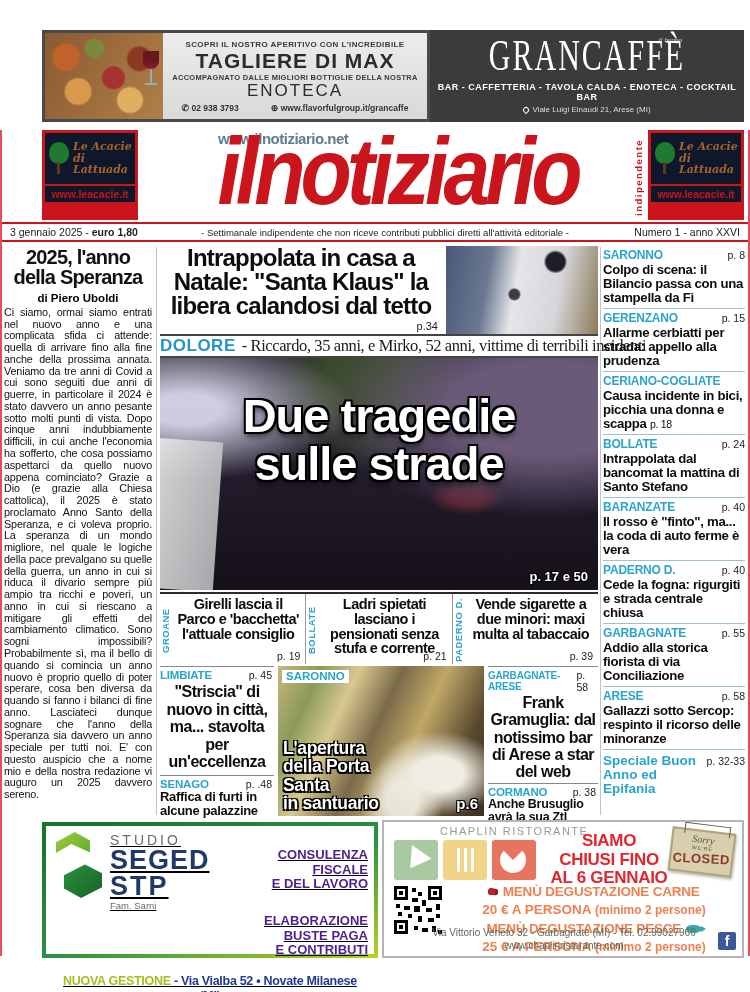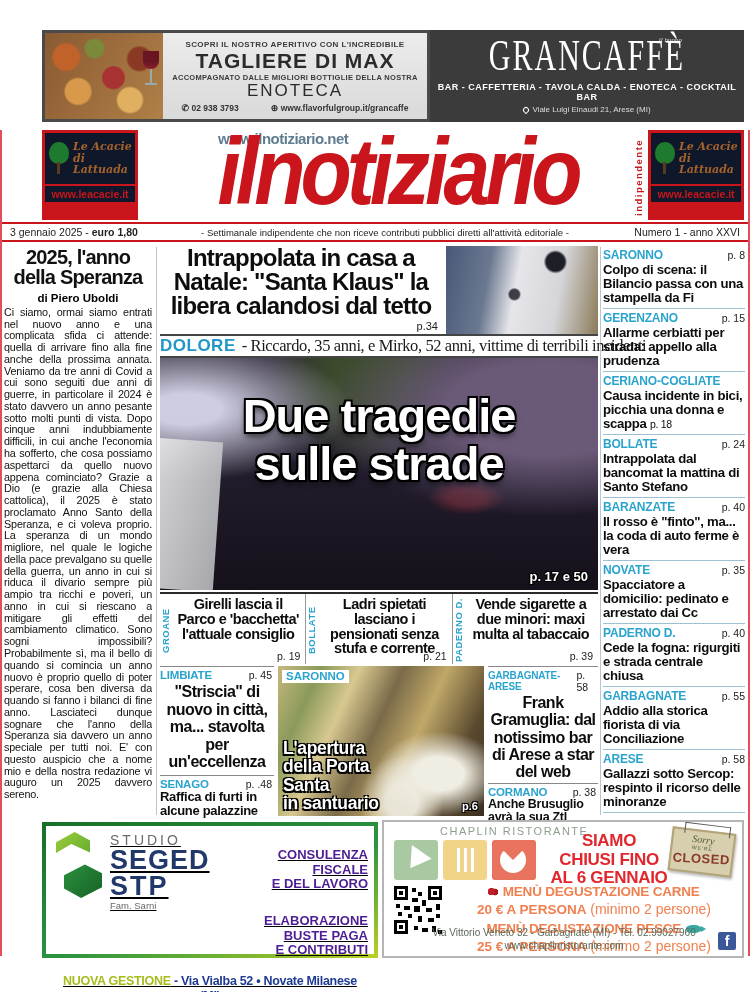--- a/index.html
+++ b/index.html
@@ -106,21 +106,21 @@
   .senago-hl { font-size:13px; font-weight:bold; line-height:1.05; letter-spacing:-.3px; color:#0d0d0d; }
 
   .saronno { position:absolute; left:278px; top:666px; width:206px; height:150px; overflow:hidden;
     background:
       radial-gradient(ellipse at 78% 72%, #f0ede2 0 11%, transparent 28%),
       radial-gradient(ellipse at 60% 90%, #e8e4d6 0 9%, transparent 24%),
       linear-gradient(115deg,#c8b880 0%, #8a9a5a 16%, #d8c890 30%, #7a6a48 46%, #c0a868 62%, #58482e 82%, #3a3020 100%); }
   .sar-label { position:absolute; left:4px; top:4px; background:#fff; color:#2aa4cd; font-weight:bold; font-size:11.5px; padding:0 4px 1px; }
   .sar-caption { position:absolute; left:5px; bottom:4px; font-size:17.5px; font-weight:bold; color:#fff; line-height:1.04; letter-spacing:-.3px; white-space:pre-line;
     text-shadow:-1.5px -1.5px 0 #000,1.5px -1.5px 0 #000,-1.5px 1.5px 0 #000,1.5px 1.5px 0 #000; }
-  .sar-page { position:absolute; right:6px; bottom:4px; font-size:11px; font-weight:bold; color:#fff; text-shadow:-1px -1px 0 #000,1px -1px 0 #000,-1px 1px 0 #000,1px 1px 0 #000;margin-left:27px; }
+  .sar-page { position:absolute; right:6px; bottom:4px; font-size:15px; font-weight:bold; color:#fff; text-shadow:-1px -1px 0 #000,1px -1px 0 #000,-1px 1px 0 #000,1px 1px 0 #000;margin-left:27px; }
 
   .bottomrow-right { position:absolute; left:488px; top:666px; width:110px; height:150px; border-top:1px solid #888; }
   .garb-hl { font-size:16px; font-weight:bold; text-align:center; line-height:1.08; letter-spacing:-.5px; margin-top:1px; color:#0d0d0d; }
   .cormano-row { border-top:1px solid #888; margin-top:3px; }
   .cormano-hl { font-size:12.5px; font-weight:bold; line-height:1.05; letter-spacing:-.3px; color:#0d0d0d; }
 
   
   .sidebar { position:absolute; left:603px; top:246px; width:142px; height:572px; overflow:hidden; }
   .sb-item { padding:2px 0 3px; border-bottom:1px solid #9fc0d0; }
   .sb-label-row { display:flex; justify-content:space-between; align-items:baseline; }
@@ -159,21 +159,21 @@
   .ch-closed { position:absolute; left:150px; top:10px; width:150px; text-align:center; color:#e2262d; font-weight:bold; font-size:17px; line-height:1.1; letter-spacing:-.3px; white-space:pre-line; }
   .ch-sign { position:absolute; right:8px; top:8px; width:64px; height:44px; background:#d8cfae; border:2px solid #b0a478; transform:rotate(7deg); text-align:center; box-shadow:1px 2px 3px rgba(0,0,0,.3); }
   .ch-sign:before { content:""; position:absolute; left:10px; top:-8px; width:44px; height:10px; border:1.5px solid #555; border-bottom:none; }
   .sign-sorry { font-family:"Liberation Serif", serif; font-style:italic; font-size:10px; color:#4a5a3a; margin-top:2px; }
   .sign-were { font-size:5px; color:#4a5a3a; letter-spacing:1px; }
   .sign-closed { font-size:13px; font-weight:bold; color:#8a3a2a; transform:rotate(-4deg); letter-spacing:.5px; }
   .ch-qr { position:absolute; left:8px; top:62px; }
   .ch-menus { position:absolute; left:66px; top:60px; width:288px; text-align:center; color:#f08050; line-height:1.15; }
   .menu-title { font-weight:bold; font-size:13.5px; letter-spacing:-.2px; }
   .menu-price { font-weight:bold; font-size:13.5px; }
-  .menu-note { font-size:14px; font-weight:normal; }
+  .menu-note { font-size:12px; font-weight:bold; }
   .rose { display:inline-block; width:10px; height:8px; background:radial-gradient(circle at 35% 45%, #c0202a 0 45%, transparent 50%), radial-gradient(circle at 70% 50%, #a01820 0 40%, transparent 45%); vertical-align:middle; }
   .fish { display:inline-block; width:16px; height:8px; background:#3aa8a0; border-radius:50% 60% 60% 50%; position:relative; vertical-align:middle; }
   .fish:after { content:""; position:absolute; right:-4px; top:1px; border-left:5px solid #3aa8a0; border-top:3px solid transparent; border-bottom:3px solid transparent; }
   .ch-address { position:absolute; left:40px; bottom:4px; width:280px; text-align:center; font-size:10px; color:#5a6a5a; line-height:1.25; }
   .ch-fb { position:absolute; right:6px; bottom:6px; width:18px; height:18px; background:#3b5998; color:#fff; font-weight:bold; text-align:center; font-size:14px; line-height:18px; border-radius:2px; }
 </style>
 </head>
 <body>
 
 <div class="page">
@@ -364,27 +364,20 @@
       </div>
 
       <div class="sb-item">
         <div class="sb-label-row">
           <span class="sb-city">BARANZATE</span>
           <span class="sb-page">p. 40</span>
         </div>
         <div class="sb-hl"><span>Il rosso è "finto", ma... la coda di auto ferme è vera</span><span class="inline-page"></span></div>
       </div>
 
-      <div class="sb-item">
-        <div class="sb-label-row">
-          <span class="sb-city">NOVATE</span>
-          <span class="sb-page">p. 35</span>
-        </div>
-        <div class="sb-hl"><span>Spacciatore a domicilio: pedinato e arrestato dai Cc</span><span class="inline-page"></span></div>
-      </div>
 
       <div class="sb-item">
         <div class="sb-label-row">
           <span class="sb-city">PADERNO D.</span>
           <span class="sb-page">p. 40</span>
         </div>
         <div class="sb-hl"><span>Cede la fogna: rigurgiti e strada centrale chiusa</span><span class="inline-page"></span></div>
       </div>
 
       <div class="sb-item">

